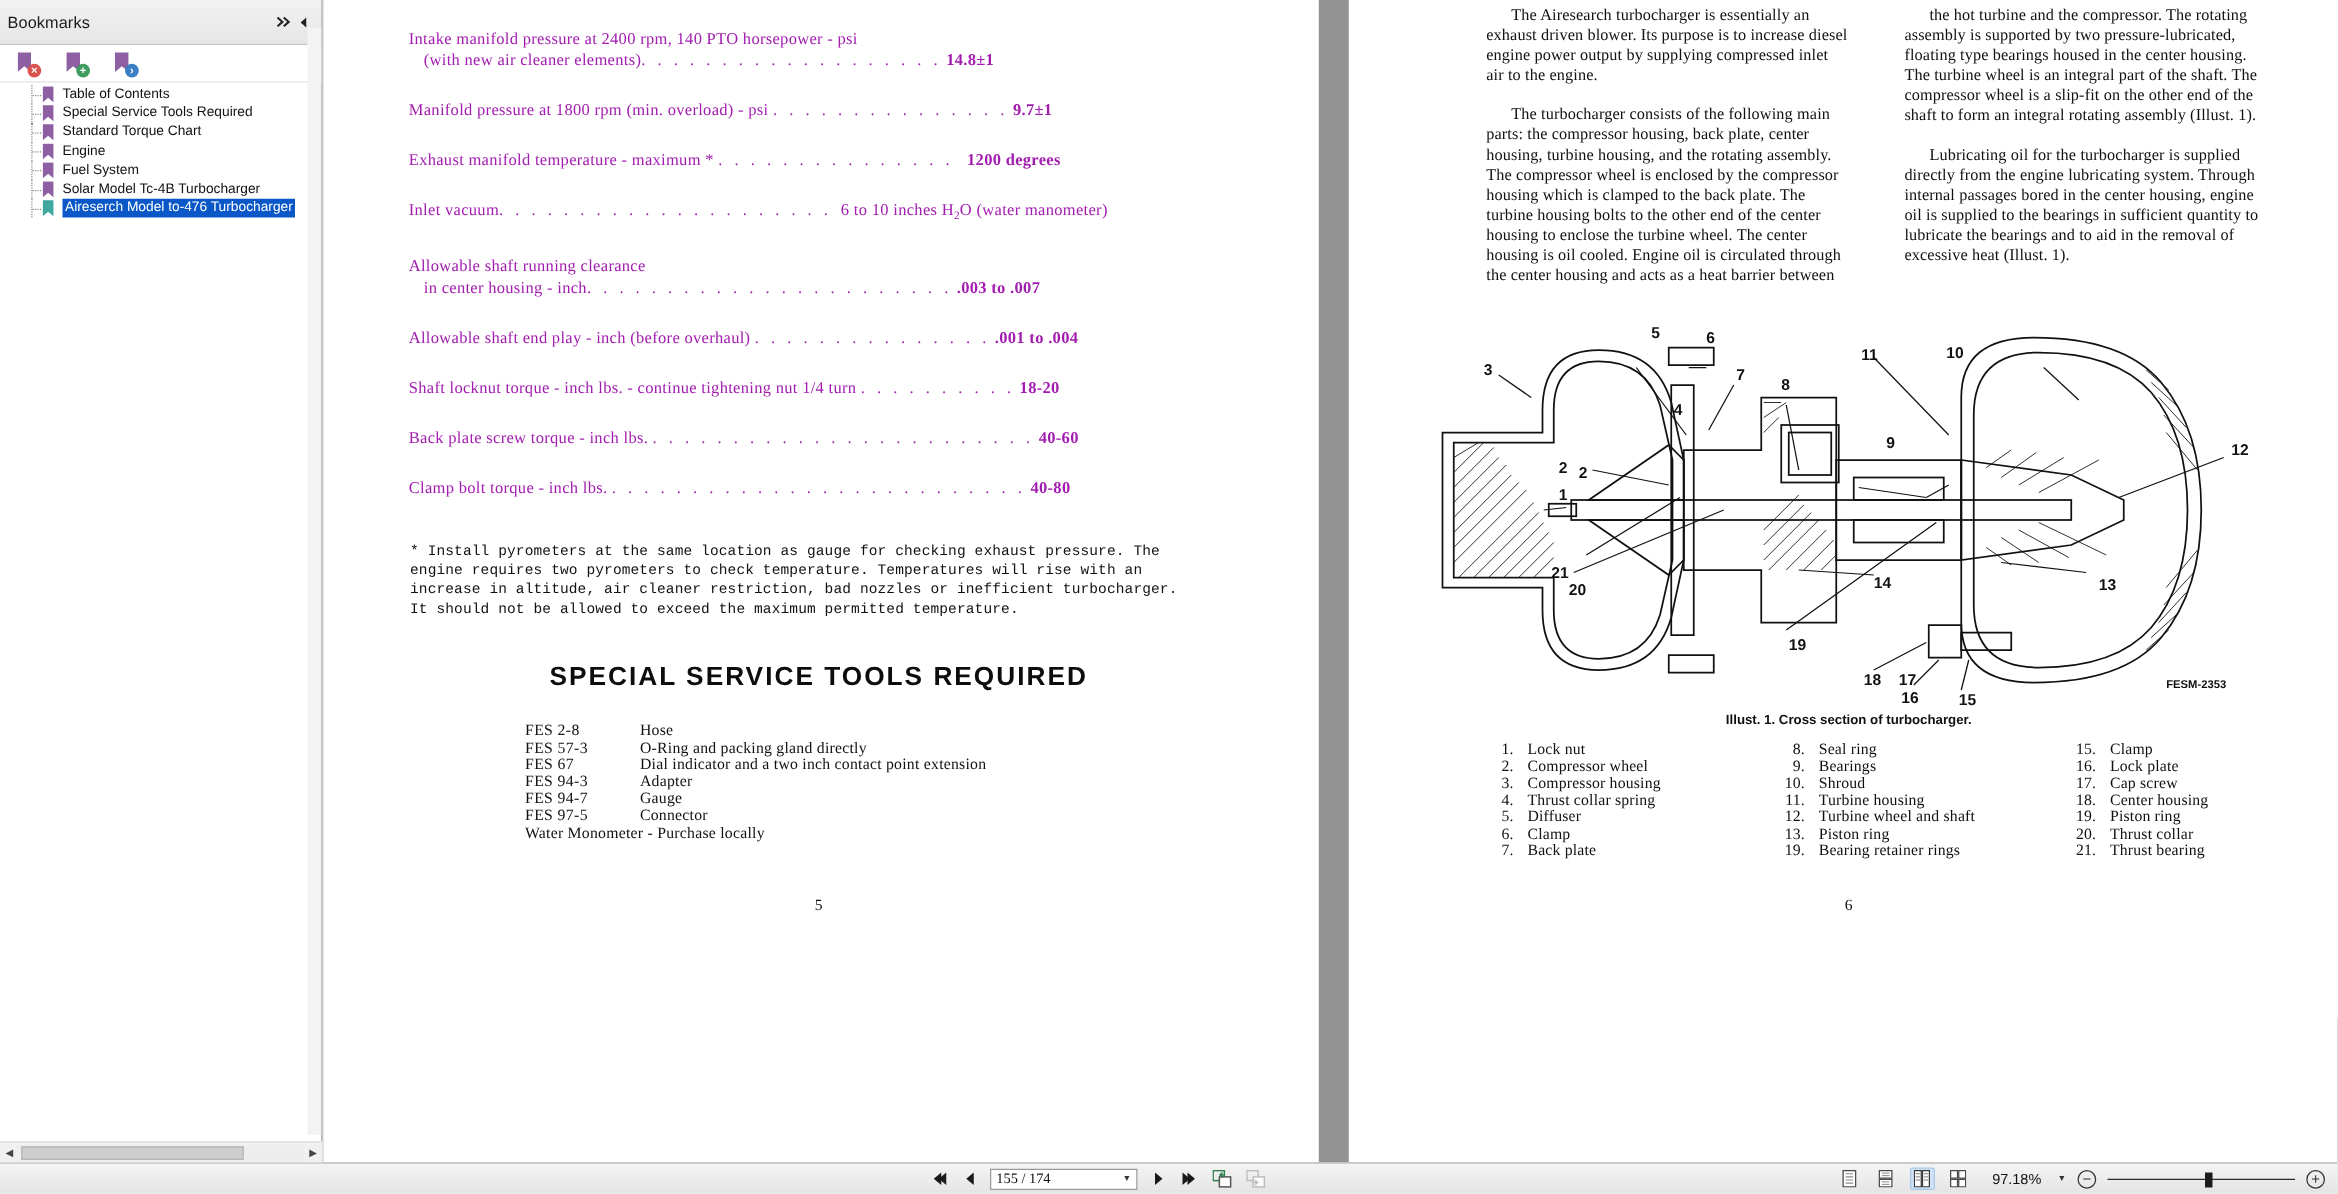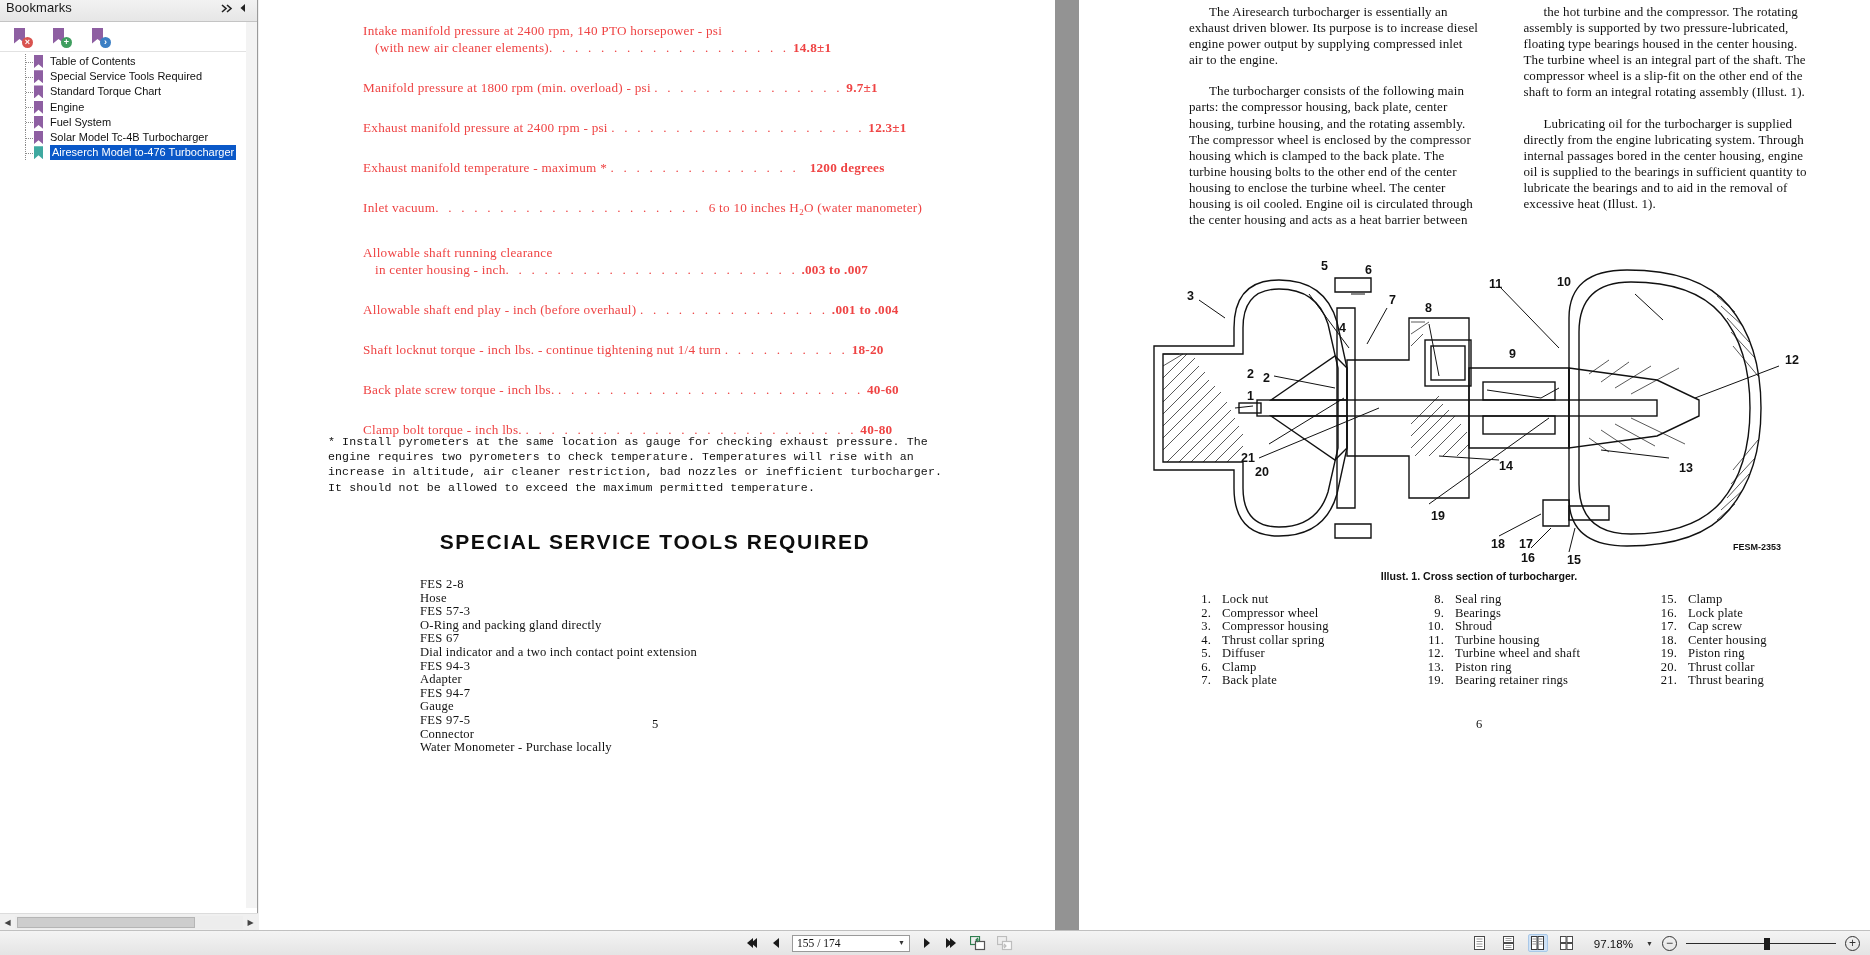--- a/index.html
+++ b/index.html
@@ -10,23 +10,23 @@
     font-family: "Liberation Sans", sans-serif;
   }
   .app { position: relative; width: 1870px; height: 955px; background:#f0f0f0; }
 
   
   .bm-panel {
     position: absolute; left:0; top:0; width: 258px; height: 930px;
     background:#ffffff; border-right:1px solid #9a9a9a;
   }
   .bm-header {
-    height: 22px; background: linear-gradient(#f2f2f2,#e6e6e6);
+    height: 36px; background: linear-gradient(#f2f2f2,#e6e6e6);
     border-bottom:1px solid #c4c4c4;
-    display:flex; align-items:flex-start; padding:0 6px;
+    display:flex; align-items:center; padding:0 6px;
     font-size: 13px; color:#1a1a1a;
   }
   .bm-header .title { flex:1; font-size:13px; letter-spacing:.1px; }
   .bm-hdr-icon { width:16px; height:16px; display:flex; align-items:center; justify-content:center;
     color:#222; font-size:12px; cursor:pointer; }
   .bm-toolbar {
     height: 30px; display:flex; align-items:center; gap:19px; padding-left: 12px;
     border-bottom:1px solid #e2e2e2; background:#fff;
   }
   .bmk-tool { position:relative; width:20px; height:20px; cursor:pointer; }
@@ -94,41 +94,41 @@
 
   .doc-scroll-left {
     position:absolute; left:0; top:0; width:11px; height:930px; background:#c8c8c8;
   }
   .doc-scroll-left .thumb {
     position:absolute; left:1px; top:400px; width:9px; height:48px; background:#a8a8a8;
   }
 
   .spec-list { position:absolute; left:72px; top:22px; width:650px; }
   .spec-row  { position:relative; font-family:"Liberation Serif", serif; font-size:13.2px;
-               color:#ef4444; margin-bottom:23px; line-height:17px; letter-spacing:.25px;margin-left:36px; }
+               color:#a21caf; margin-bottom:23px; line-height:17px; letter-spacing:.25px; }
   .spec-row .l2 { padding-left:12px; }
   .spec-row .dots { letter-spacing:3.2px; }
   .spec-row .val { font-family:"Liberation Serif", serif;font-weight:bold; }
   .sub { font-size:9px; vertical-align:-3px; }
 
   .footnote {
     position:absolute; left:73px; top:434px; width:620px;
     font-family:"Liberation Mono", monospace; font-size:11.6px; line-height:15.2px;
     color:#111; letter-spacing:.1px;
   }
   .sst-title {
     position:absolute; left:0; right:0; top:530px; text-align:center;
     font-family:"Liberation Sans", sans-serif; font-weight:bold; font-size:21px;
     letter-spacing:1.6px; color:#0d0d0d;
   }
   .tools-table {
     position:absolute; left:165px; top:578px;
     font-family:"Liberation Serif", serif; font-size:12.6px; color:#111; line-height:13.6px;
   }
-  .tools-table .trow { display:flex;flex-direction:column; }
+  .tools-table .trow { display:flex; }
   .tools-table .code { width:92px; letter-spacing:.3px; }
   .tools-table .desc { letter-spacing:.2px; }
   .tools-table .single { margin-top:0px; letter-spacing:.2px; }
 
   .pgnum {
     position:absolute; text-align:center; left:0; right:0; top:717px;
     font-family:"Liberation Serif", serif; font-size:12.5px; color:#111;
   }
 
   
@@ -288,23 +288,20 @@
 
         <div class="spec-row">
           <div><span>Intake manifold pressure at 2400 rpm, 140 PTO horsepower - psi</span></div>
           <div class="l2"><span>(with new air cleaner elements)</span><span class="dots">. . . . . . . . . . . . . . . . . . .</span> <span class="val">14.8±1</span></div>
         </div>
 
         <div class="spec-row">
           <span>Manifold pressure at 1800 rpm (min. overload) - psi</span> <span class="dots">. . . . . . . . . . . . . . .</span> <span class="val">9.7±1</span>
         </div>
 
-        <div class="spec-row">
-          <span>Exhaust manifold pressure at 2400 rpm - psi</span> <span class="dots">. . . . . . . . . . . . . . . . . . . .</span> <span class="val">12.3±1</span>
-        </div>
 
         <div class="spec-row">
           <span>Exhaust manifold temperature - maximum *</span> <span class="dots">. . . . . . . . . . . . . . .</span> &nbsp; <span class="val">1200 degrees</span>
         </div>
 
         <div class="spec-row">
           <span>Inlet vacuum</span><span class="dots">. . . . . . . . . . . . . . . . . . . . .</span> &nbsp;6 to 10 inches H<span class="sub">2</span>O (water manometer)
         </div>
 
         <div class="spec-row">

